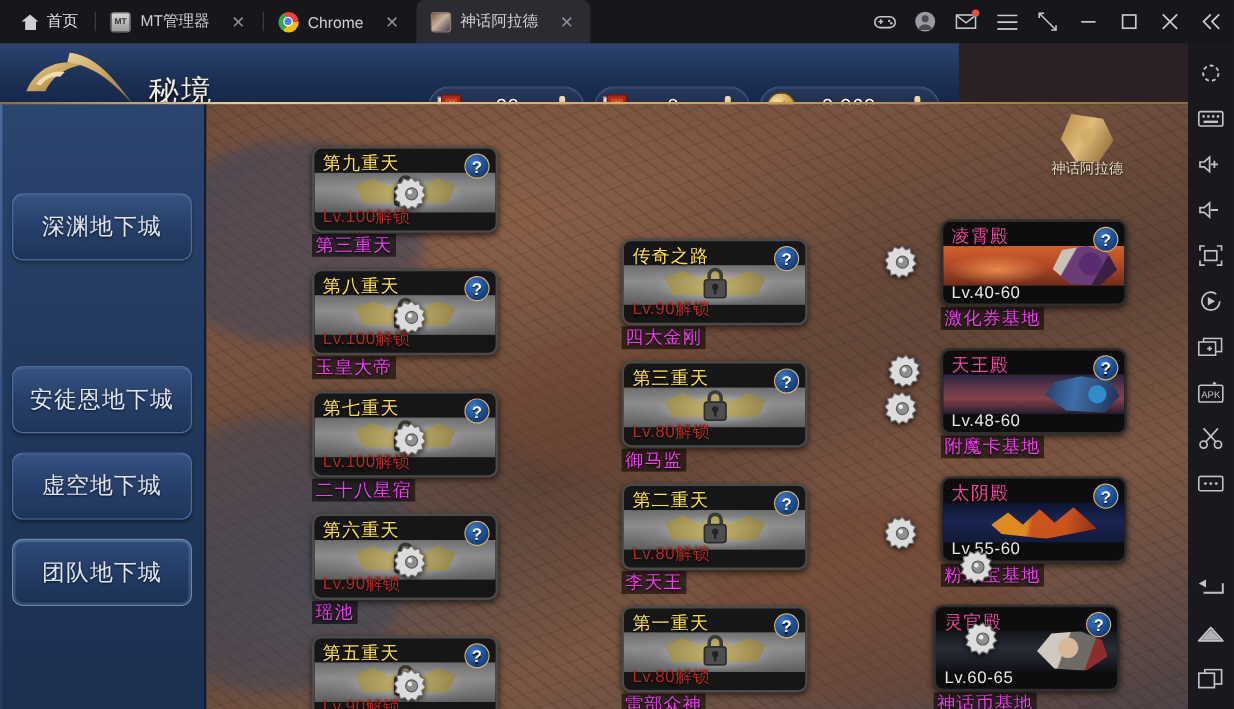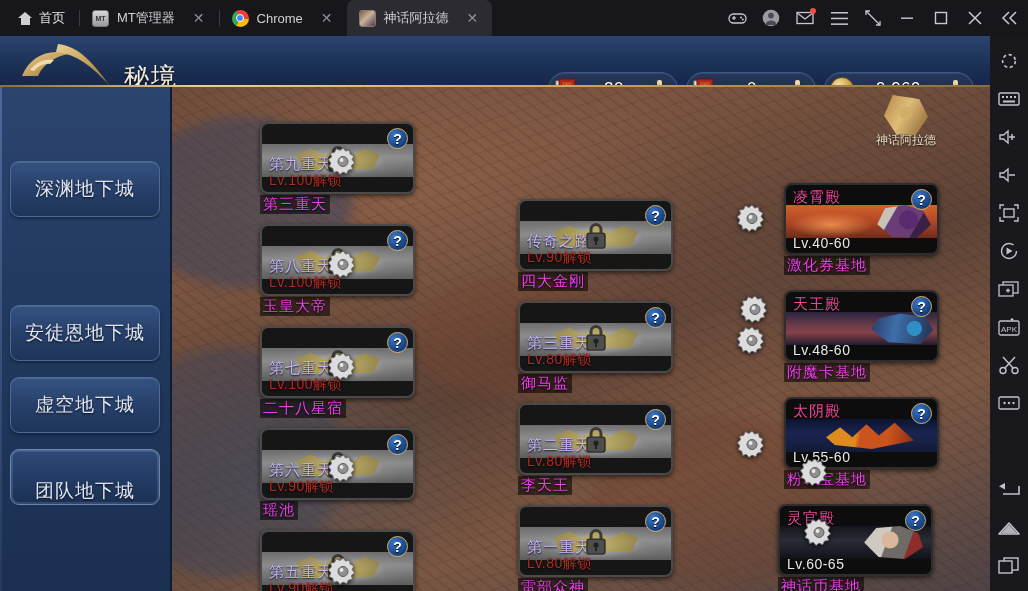--- a/index.html
+++ b/index.html
@@ -81,21 +81,21 @@
   .rb-gap { flex: 1 1 auto; }
 
   
   .game {
     position:absolute; left:0; top:36px; width:990px; height:555px;
     overflow:hidden; background:#2a2026;
   }
 
   
   .gheader {
-    position:absolute; left:0; top:0; width:990px; height:51px;
+    position:absolute; left:0; top:0; width:799px; height:51px;
     background: linear-gradient(180deg,#2b4470 0%, #1d3257 55%, #16274a 100%);
     border-bottom:2px solid #c9a25d;
   }
   .gheader:after{
     content:""; position:absolute; left:0; bottom:-2px; width:990px; height:2px;
     background:linear-gradient(90deg,#8a6e3c,#e8cf96 20%,#c9a25d 60%,#8a6e3c);
   }
   .logo-swoosh {
     position:absolute; left:14px; top:4px; width:110px; height:48px; overflow:hidden;
   }
@@ -168,21 +168,20 @@
   }
   .navbtn.active:after {
     content:""; position:absolute; right:-11px; top:16px;
     width:0;height:0; border-top:11px solid transparent; border-bottom:11px solid transparent;
     border-left:11px solid #d3b173;
   }
   .navbtn.fancy {
     border:1px solid #6b86ad;
     background: linear-gradient(180deg,#2e4a77 0%, #223a62 60%, #1b3054 100%);
     box-shadow: inset 0 0 0 2px rgba(120,150,195,.25), inset 0 1px 0 rgba(255,255,255,.1);
-    align-items: flex-end;
   }
 
   
   .map {
     position:absolute; left:172px; top:51px; width:818px; height:504px;
     background:
       radial-gradient(ellipse 420px 250px at 30% 18%, rgba(150,104,78,.55), transparent 70%),
       radial-gradient(ellipse 380px 240px at 72% 62%, rgba(128,86,66,.5), transparent 72%),
       radial-gradient(ellipse 300px 200px at 12% 78%, rgba(96,92,96,.6), transparent 70%),
       linear-gradient(160deg,#6e4c3b 0%, #7a5440 25%, #5d4337 52%, #7b5743 72%, #4e4346 100%);
@@ -240,21 +239,21 @@
     border:1.5px solid #d8b36a; color:#ffffff; font-size:14px; font-weight:bold;
     display:flex; align-items:center; justify-content:center; z-index:6;
     text-shadow:0 1px 1px #000;
   }
   .card .boss {
     margin-top:1px; display:inline-block; padding:0 3px;
     font-size:15px; letter-spacing:1px; background:rgba(0,0,0,.55);
     text-shadow:0 1px 2px #000;
   }
   .card.locked .frame { border-color:#4a4a4a; }
-  .card.locked .ctitle { color:#c4b5fd;margin-top:28px; }
+  .card.locked .ctitle { color:#fde047; }
   .card.locked .lvl { color:#b22a22; }
   .card.locked .boss { color:#f13ef1; }
   .card.locked .art {
     background:
       radial-gradient(ellipse 70px 20px at 50% 55%, rgba(215,215,215,.85), rgba(150,150,150,.25) 70%, transparent),
       linear-gradient(180deg,#6d6d6d,#8c8c8c 40%,#5d5d5d);
   }
   .card.locked .art:after {
     content:""; position:absolute; left:34px; top:3px; width:84px; height:22px;
     background:

